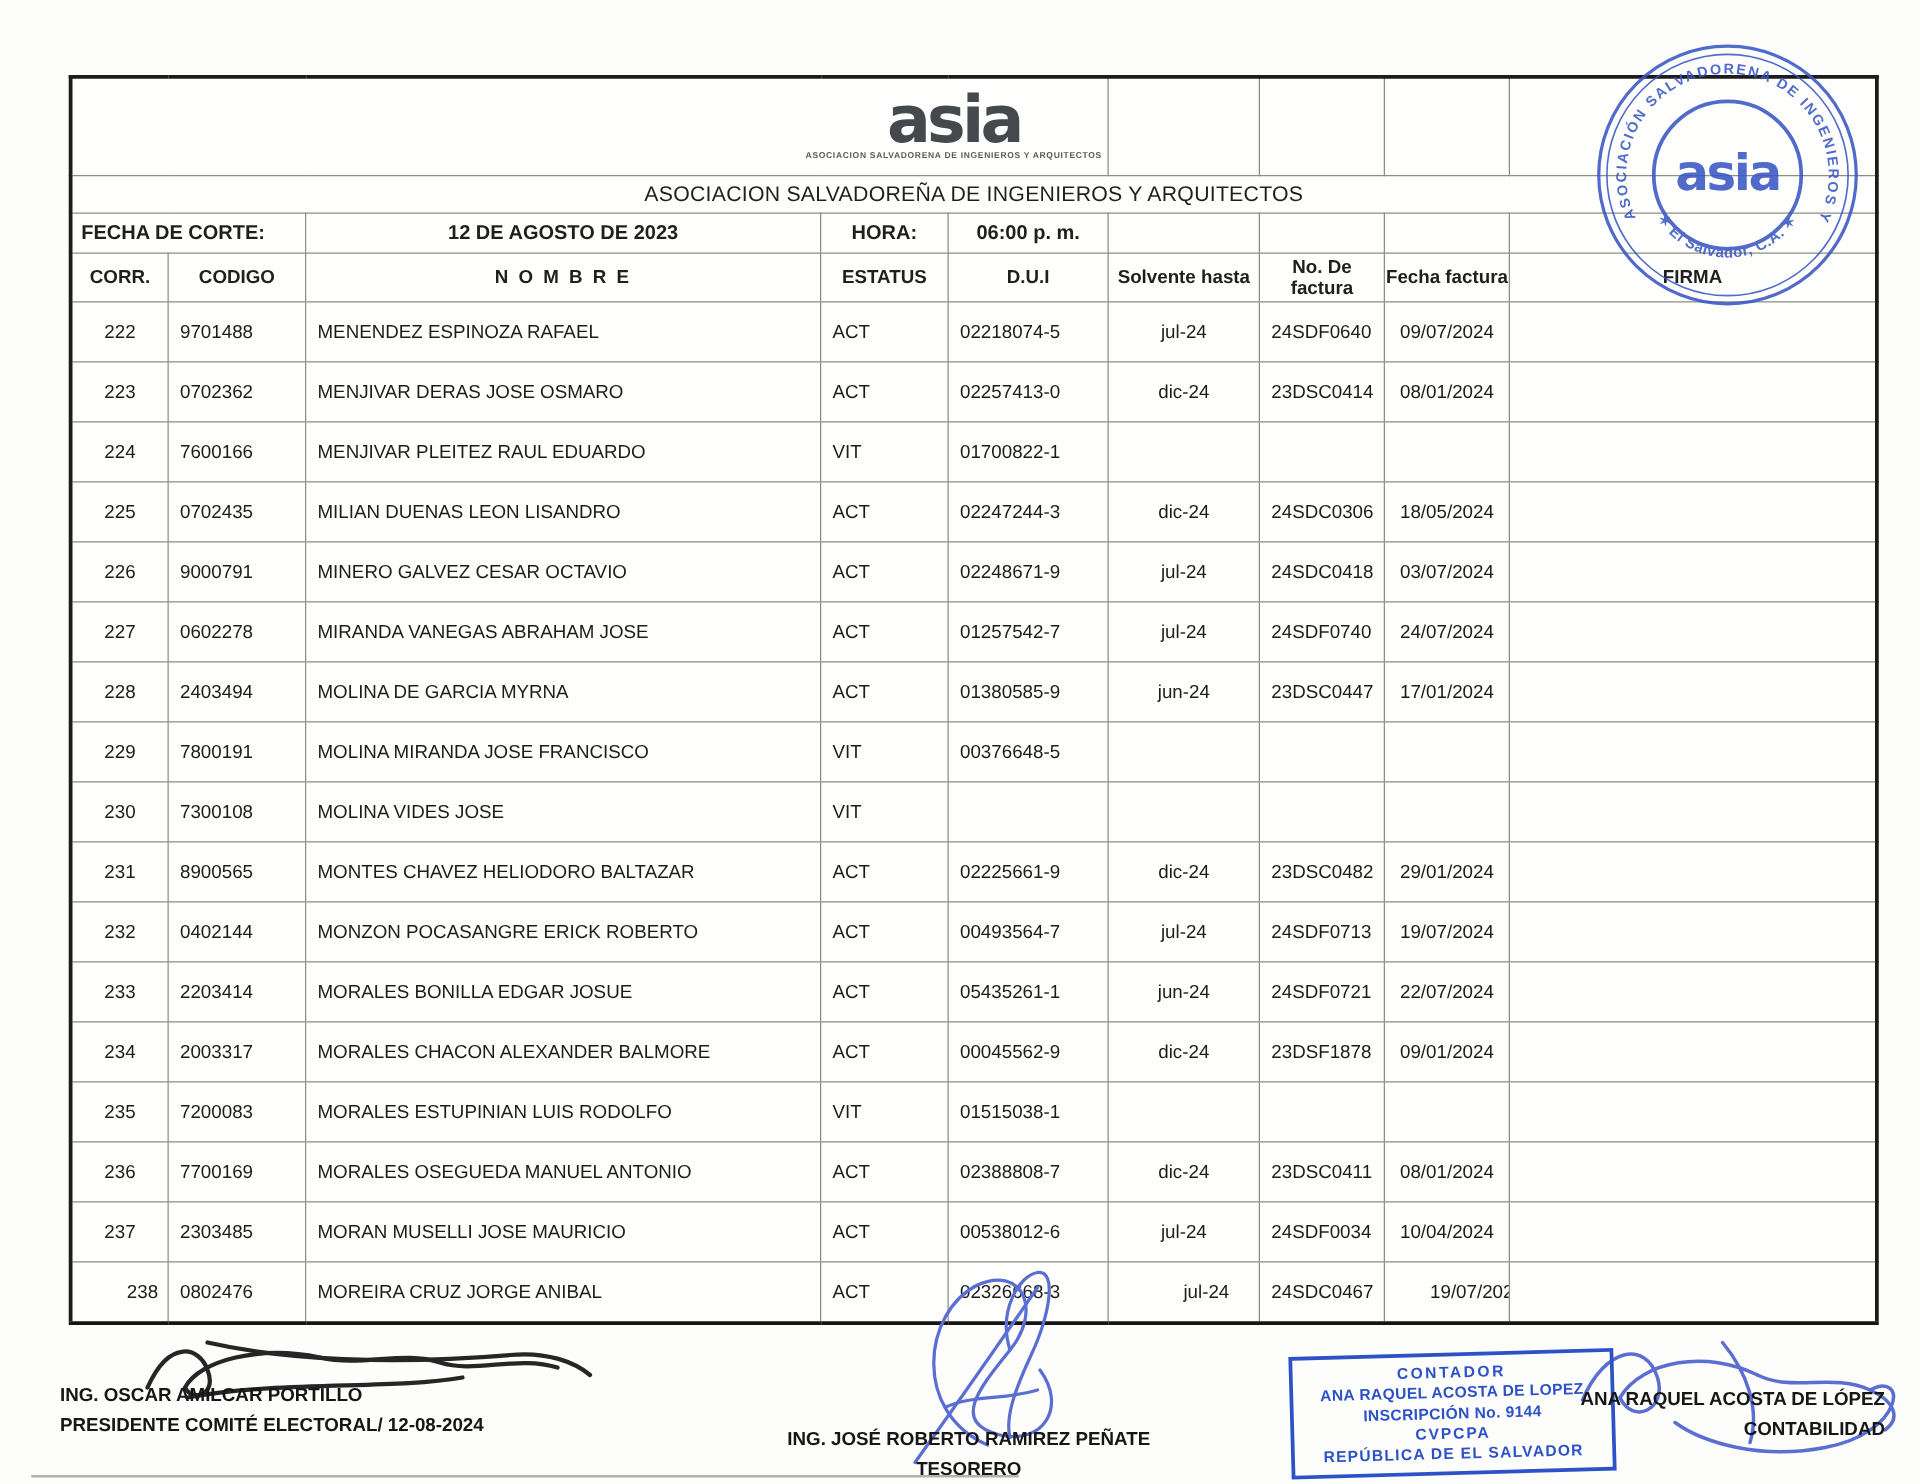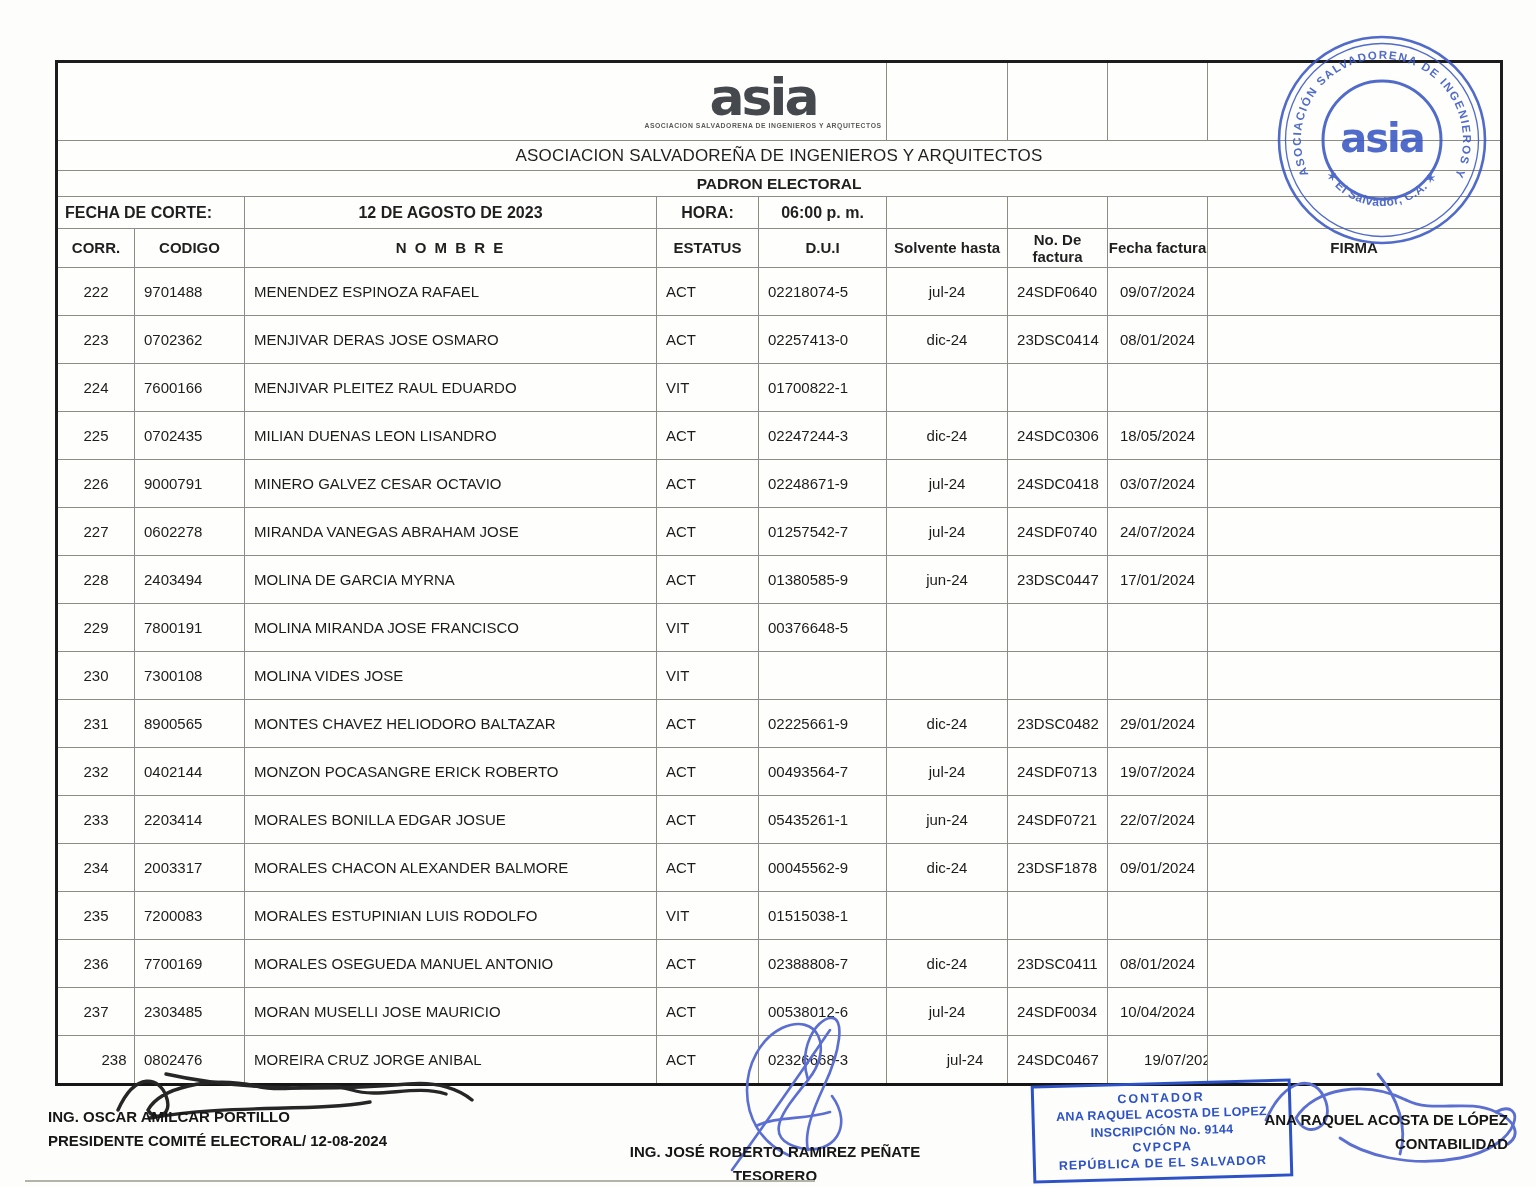--- a/index.html
+++ b/index.html
@@ -93,23 +93,20 @@
         </div>
       </td>
       <td></td>
       <td></td>
       <td></td>
       <td></td>
     </tr>
     <tr class="title-row">
       <td colspan="9">ASOCIACION SALVADOREÑA DE INGENIEROS Y ARQUITECTOS</td>
     </tr>
-    <tr class="padron-row">
-      <td colspan="9">PADRON ELECTORAL</td>
-    </tr>
     <tr class="fecha-row">
       <td colspan="2" class="fecha-label">FECHA DE CORTE:</td>
       <td class="fecha-center">12 DE AGOSTO DE 2023</td>
       <td class="fecha-center">HORA:</td>
       <td class="fecha-center">06:00 p. m.</td>
       <td></td>
       <td></td>
       <td></td>
       <td></td>
     </tr>

